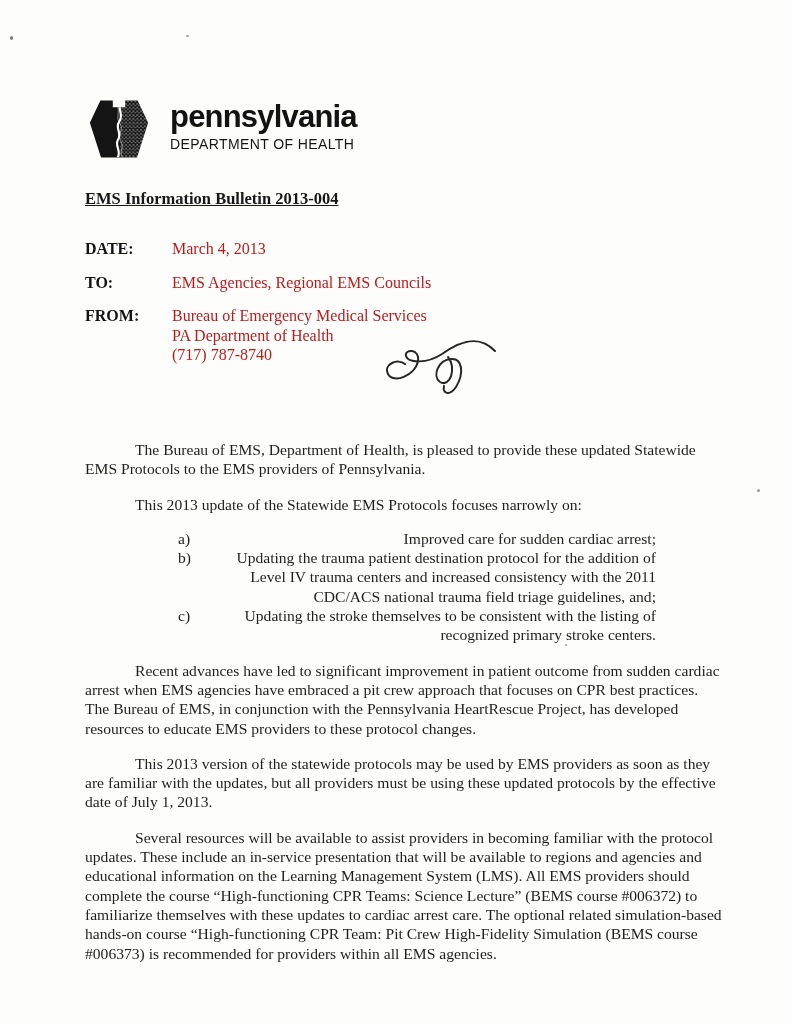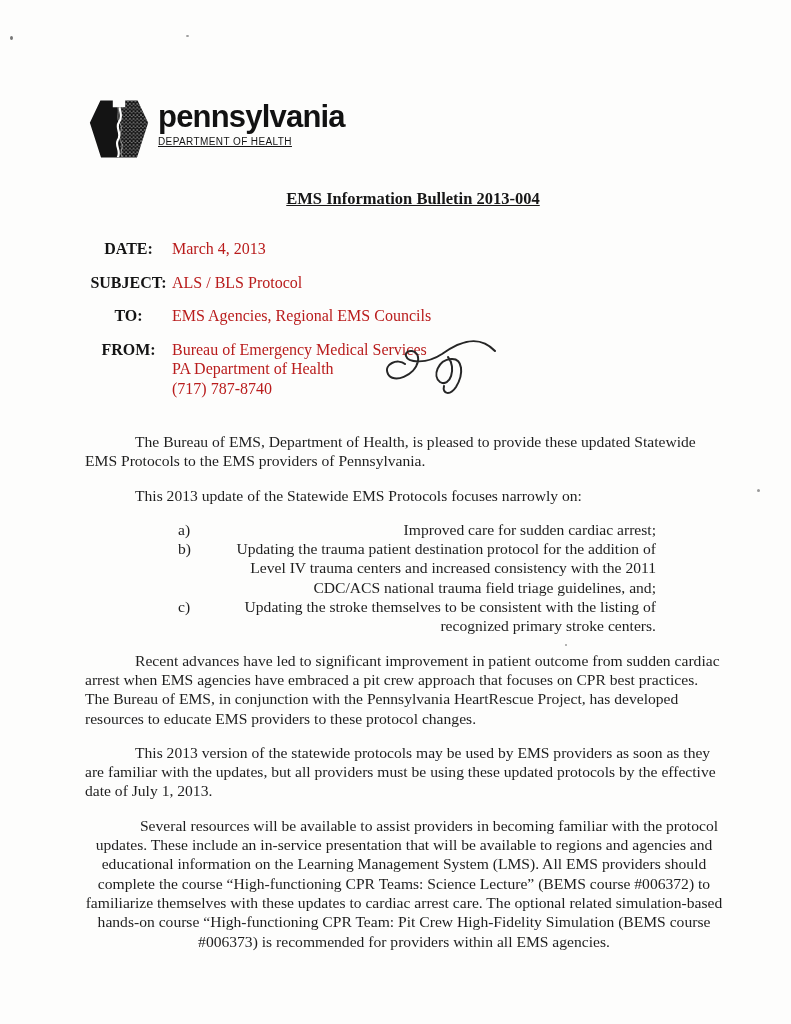--- a/index.html
+++ b/index.html
@@ -8,51 +8,51 @@
     width:791px;height:1024px;
     background:#fdfdfc;
     font-family:"Liberation Serif", serif;
     color:#1e1e1e;
     overflow:hidden;
     margin:0 auto;
   }
   
   .letterhead{
     position:absolute;top:99px;left:88px;
-    display:flex;align-items:flex-start;gap:8px;
+    display:flex;align-items:flex-start;gap:20px;
   }
   .keystone{width:62px;height:60px;flex-shrink:0;}
   .logo-text{padding-top:3px;}
   .logo-name{
     font-family:"Liberation Sans", sans-serif;
     font-weight:bold;font-size:31px;line-height:30px;
     letter-spacing:-0.8px;color:#121212;
   }
   .logo-dept{
     font-family:"Liberation Sans", sans-serif;
-    font-size:10px;letter-spacing:0.4px;color:#151515;margin-top:4px;text-decoration:underline;
+    font-size:14px;letter-spacing:0.4px;color:#151515;margin-top:4px;
   }
   
   .bulletin-title{
     position:absolute;top:189px;left:85px;width:656px;
-    text-align:center;font-weight:bold;font-size:16.5px;
+    text-align:left;font-weight:bold;font-size:16.5px;
     text-decoration:underline;color:#171717;
   }
   
   .fields{position:absolute;top:239px;left:85px;width:650px;font-size:16px;}
   .field-row{display:flex;margin-bottom:14.5px;line-height:19px;}
-  .field-label{width:87px;font-weight:bold;flex-shrink:0;color:#141414;text-align:center;}
+  .field-label{width:87px;font-weight:bold;flex-shrink:0;color:#141414;}
   .field-value{color:#b91c1c;}
   .from-line{line-height:19.5px;}
   
   .signature{position:absolute;left:376px;top:330px;width:122px;height:84px;}
   
   .body-text{position:absolute;top:424px;left:85px;width:638px;font-size:15.6px;line-height:19.3px;}
-  .para{margin:8px 0 15px 0;text-indent:50px;}
-  .para:last-child{margin-bottom:0;text-align:center;}
+  .para{margin:16px 0 15px 0;text-indent:50px;}
+  .para:last-child{margin-bottom:0;}
   .item-list{margin:12px 0 15px 93px;padding:0;list-style:none;width:478px;}
   .item-list li{display:flex;margin:0;}
   .item-marker{width:23px;flex-shrink:0;}
   .item-text{flex:1;text-align:right;}
   
   .speck{position:absolute;border-radius:50%;background:#9a9a9a;}
   .speck1{left:186px;top:35px;width:3px;height:2px;}
   .speck2{left:757px;top:489px;width:3px;height:3px;}
   .speck3{left:10px;top:36px;width:3px;height:4px;background:#777;}
   .speck4{left:565px;top:644px;width:2px;height:2px;}
@@ -90,24 +90,20 @@
   </div>
 
   
   <div class="bulletin-title">EMS Information Bulletin 2013-004</div>
 
   
   <div class="fields">
     <div class="field-row">
       <span class="field-label">DATE:</span>
       <span class="field-value">March 4, 2013</span>
-    </div>
-    <div class="field-row">
-      <span class="field-label">SUBJECT:</span>
-      <span class="field-value">ALS / BLS Protocol</span>
     </div>
     <div class="field-row">
       <span class="field-label">TO:</span>
       <span class="field-value">EMS Agencies, Regional EMS Councils</span>
     </div>
     <div class="field-row">
       <span class="field-label">FROM:</span>
       <span class="field-value">
         <div class="from-line">Bureau of Emergency Medical Services</div>
         <div class="from-line">PA Department of Health</div>

